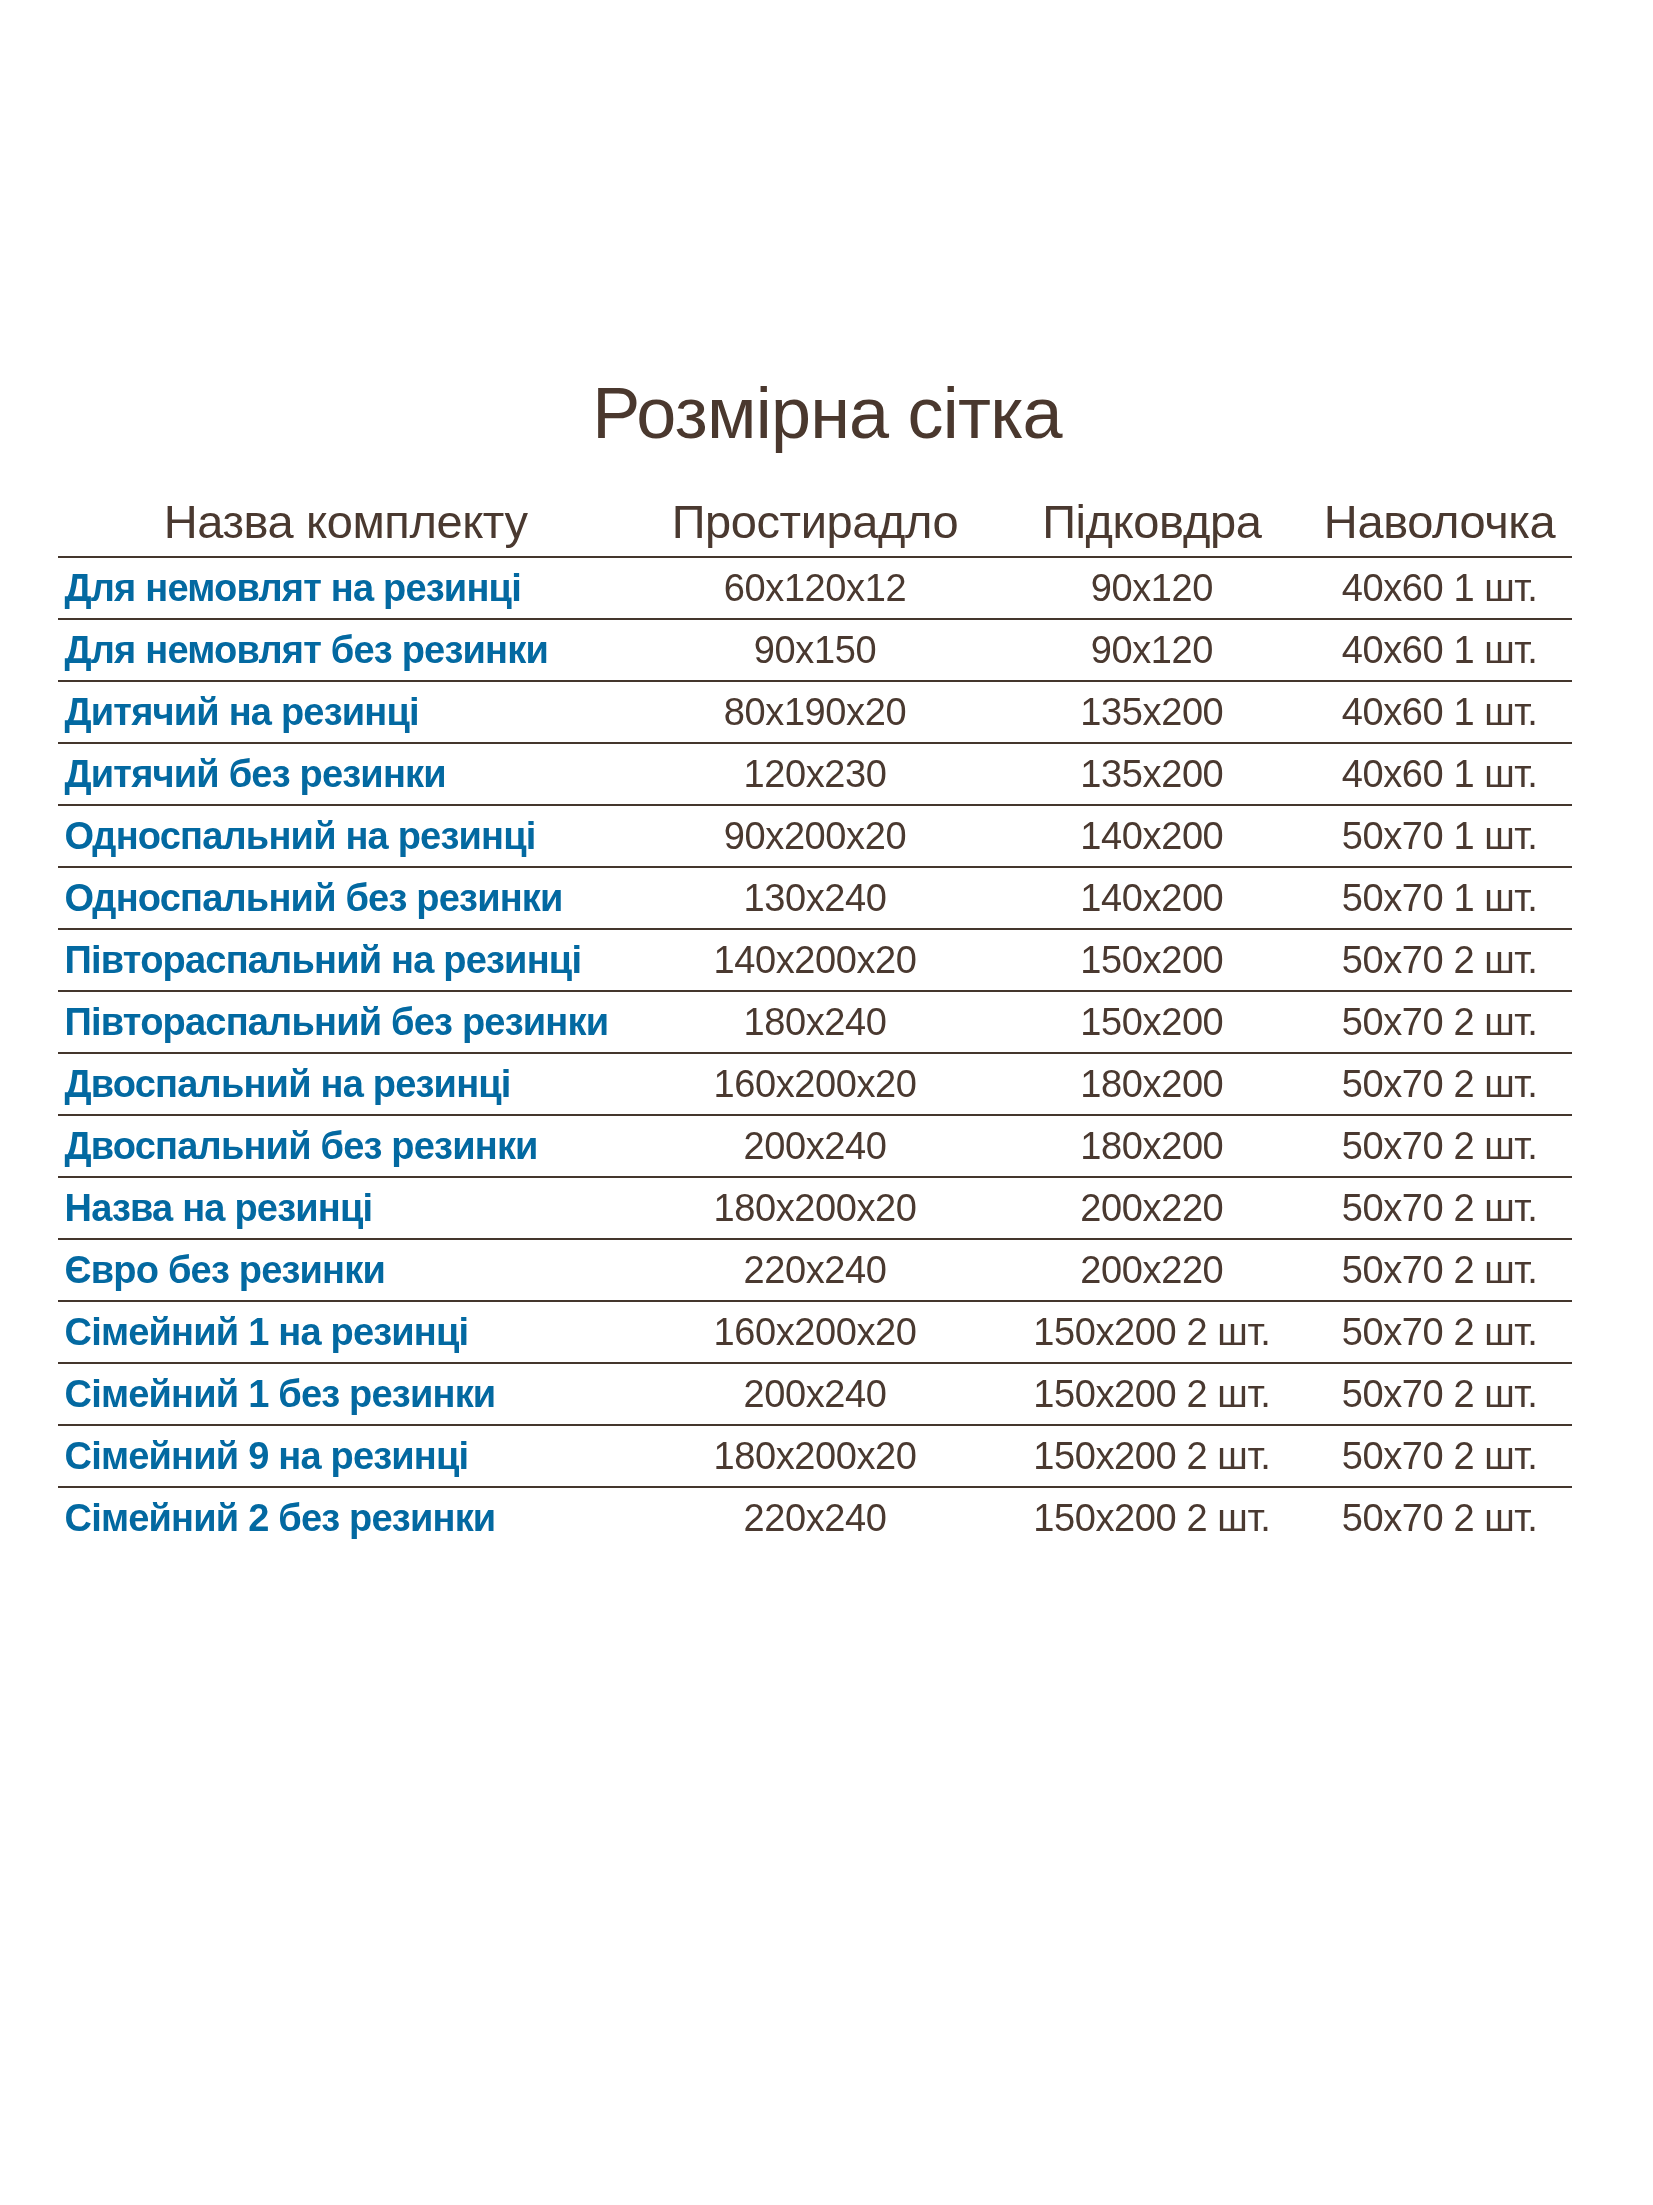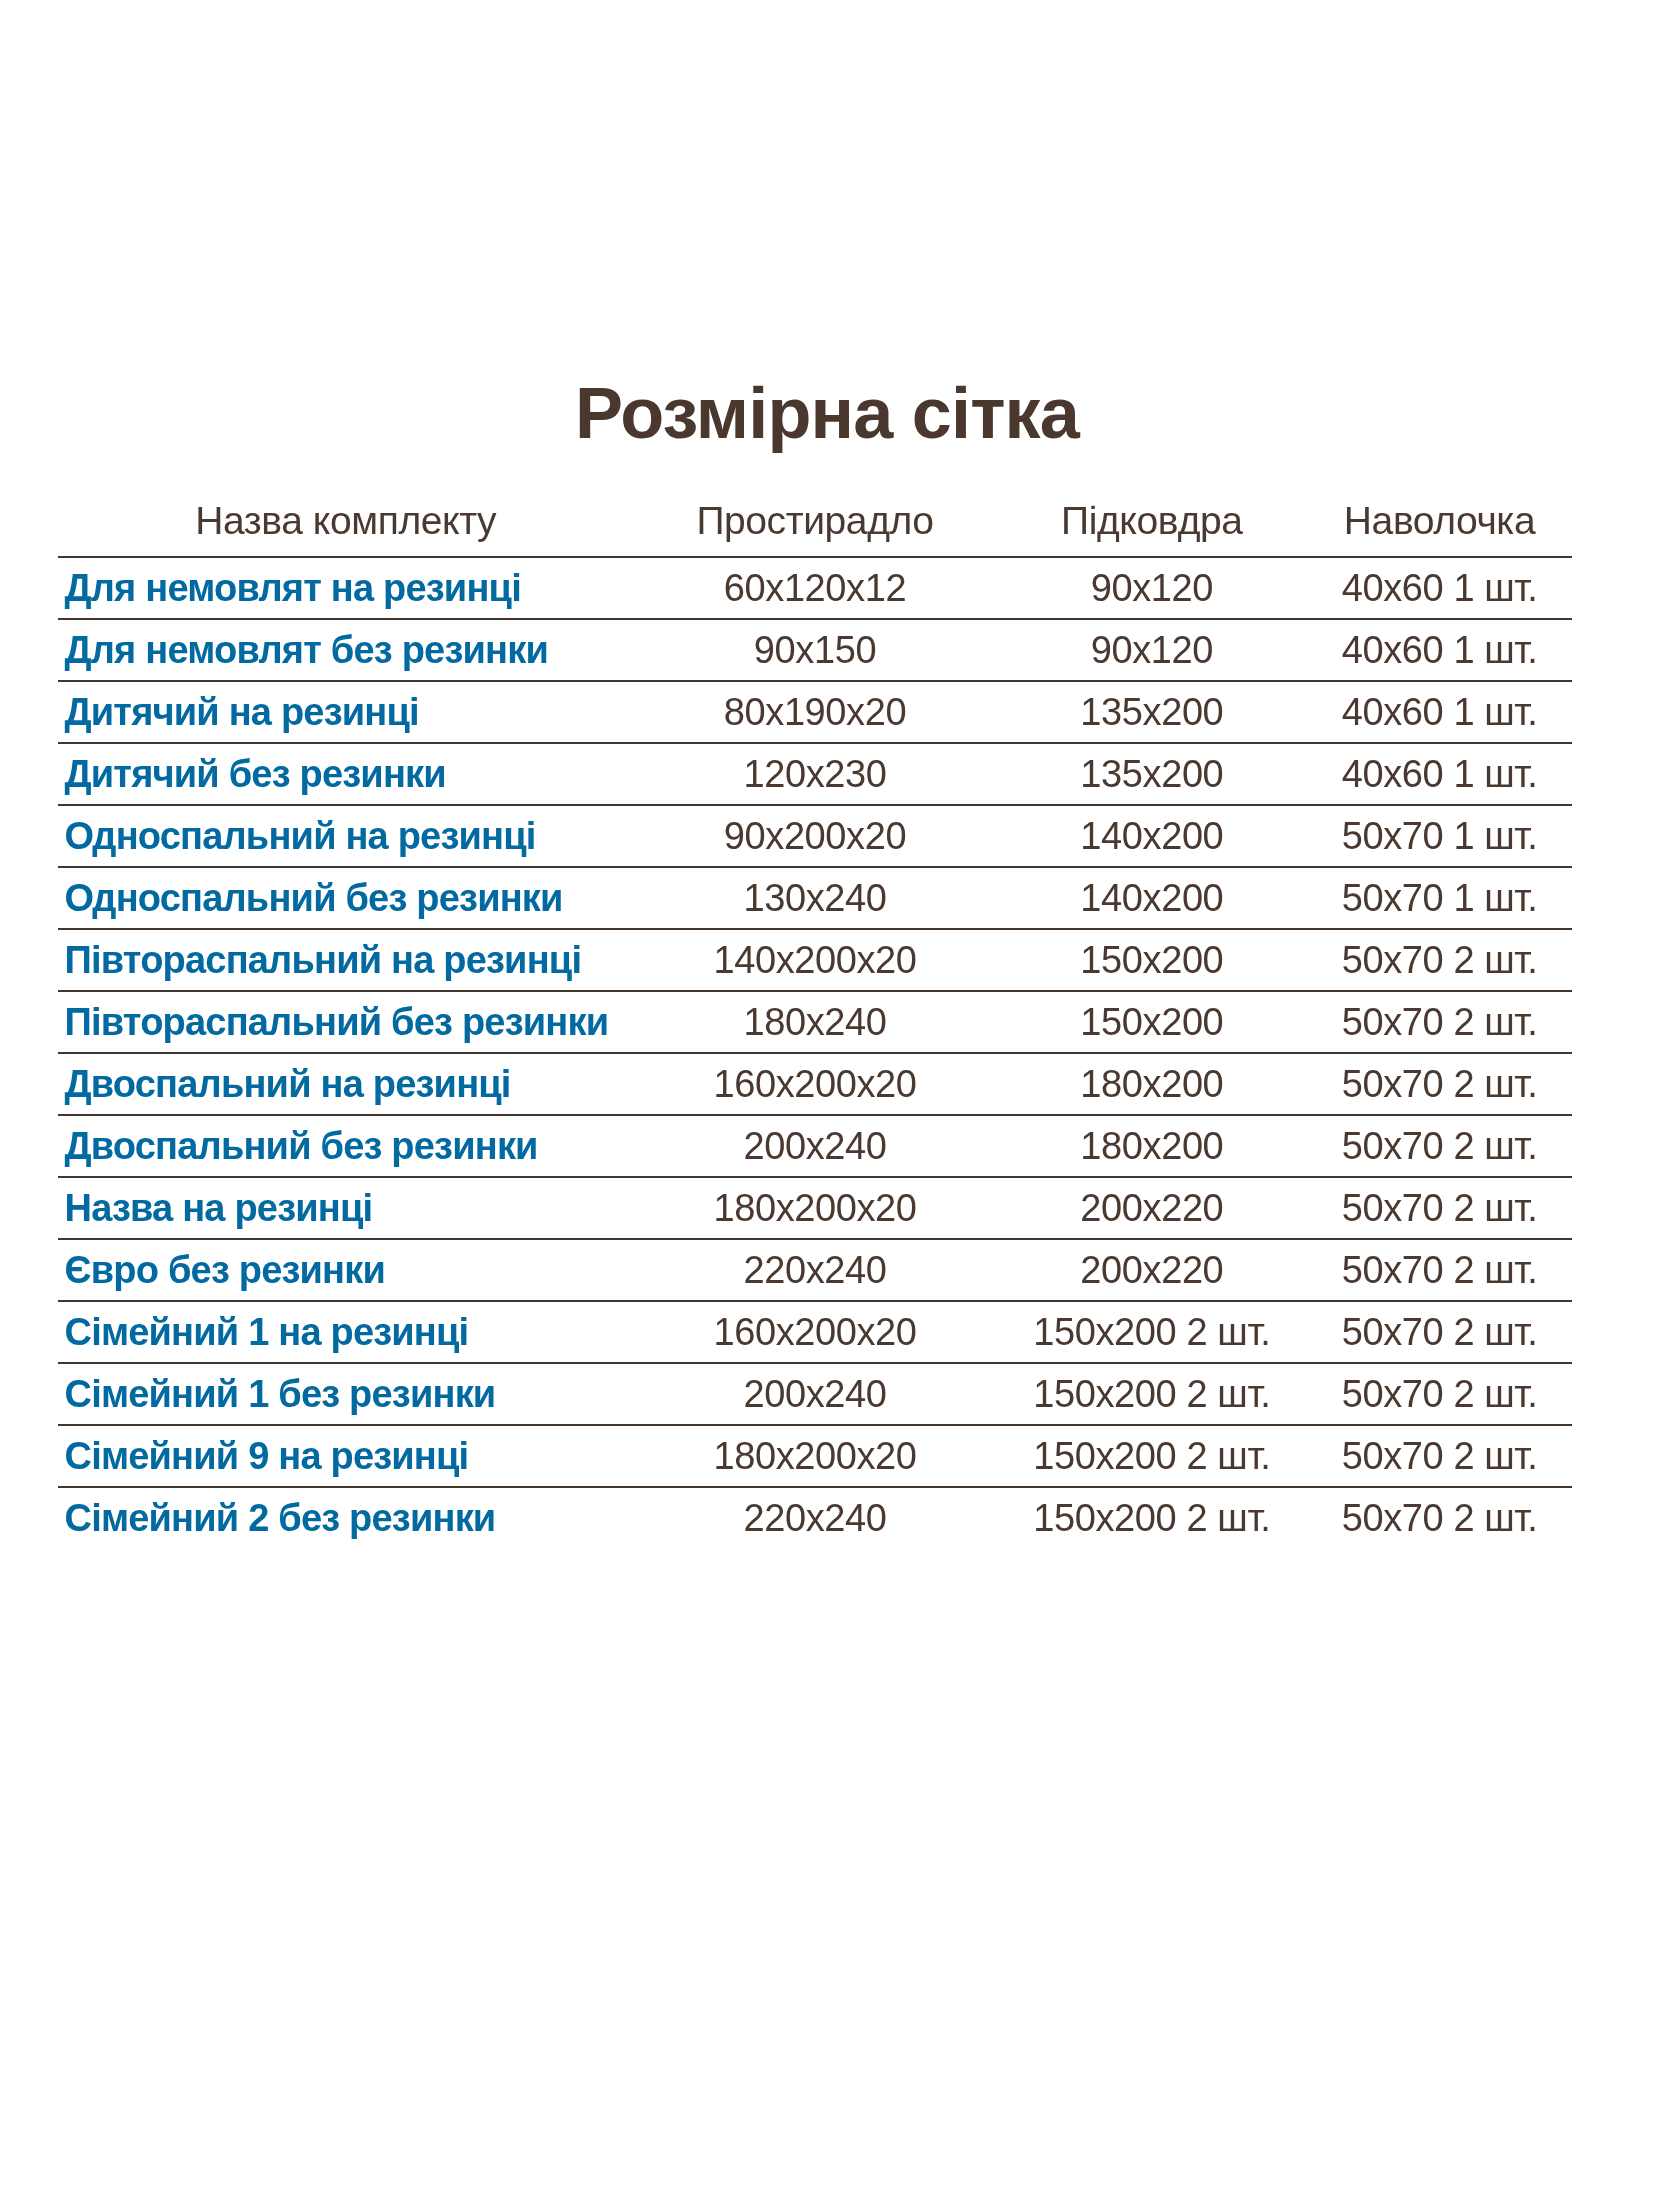--- a/index.html
+++ b/index.html
@@ -15,41 +15,41 @@
     overflow: hidden;
   }
   .page-title {
     position: absolute;
     top: 347px;
     left: 0;
     width: 100%;
     text-align: center;
     font-size: 72px;
     line-height: 1.15;
-    font-weight: 700;
+    font-weight: 400;
     color: #4a382e;
     letter-spacing: -0.8px;
     margin-top: 25px;
   }
   table.size-grid {
     position: absolute;
     top: 486px;
     left: 58px;
     width: 1514px;
     border-collapse: collapse;
     table-layout: fixed;
   }
   table.size-grid col.c1 { width: 38%; }
   table.size-grid col.c2 { width: 24%; }
   table.size-grid col.c3 { width: 20.5%; }
   table.size-grid col.c4 { width: 17.5%; }
 
   table.size-grid th {
     height: 70px;
-    font-size: 39px;
+    font-size: 47px;
     font-weight: 400;
     color: #4a3930;
     text-align: center;
     vertical-align: middle;
     border-bottom: 2.5px solid #44362d;
     letter-spacing: -0.4px;
     white-space: nowrap;
     padding: 0;
   }
   table.size-grid td {

